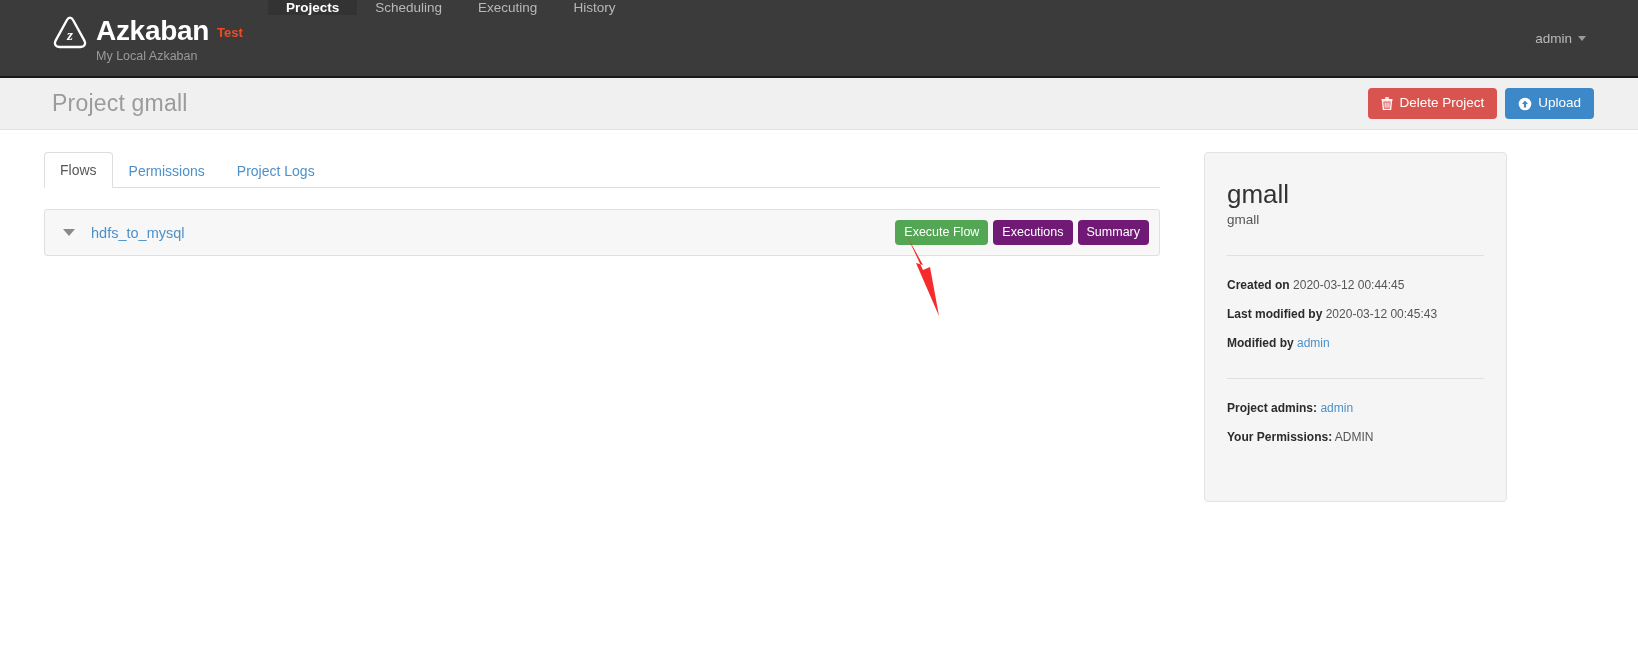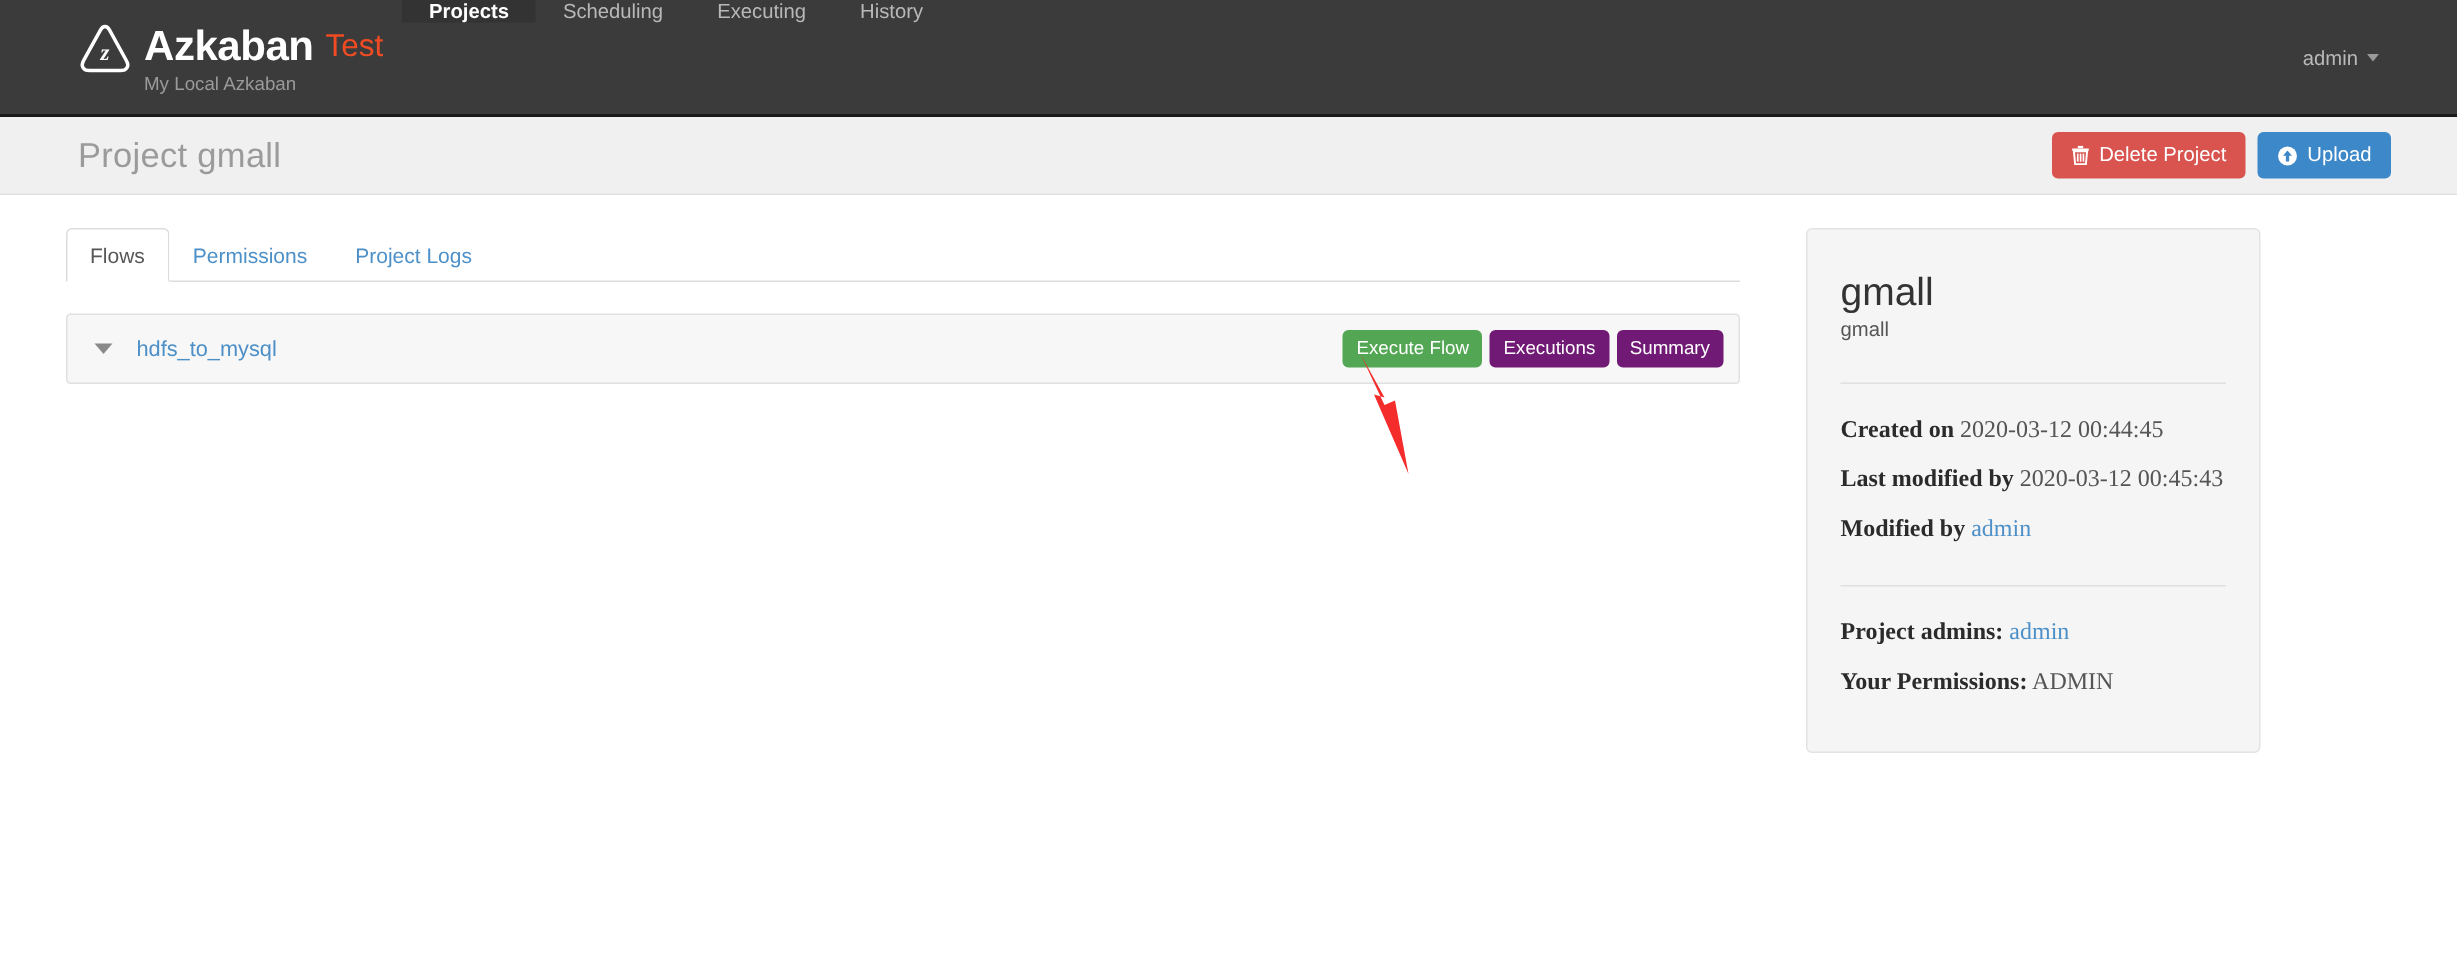--- a/index.html
+++ b/index.html
@@ -49,22 +49,22 @@
   .brand-line1 {
     white-space: nowrap;
   }
   .brand-name {
     font-size: 28px;
     font-weight: bold;
     color: #ffffff;
     letter-spacing: -0.3px;
   }
   .brand-env {
-    font-size: 21px;
-    font-weight: normal;
+    font-size: 13px;
+    font-weight: bold;
     color: #f04b22;
     margin-left: 8px;
     vertical-align: 3px;
   }
   .brand-sub {
     font-size: 12.5px;
     color: #9a9a9a;
     text-align: left;
     margin-top: 1px;
     white-space: nowrap;
@@ -173,20 +173,21 @@
   }
 
   
   .tabs {
     display: flex;
     list-style: none;
     margin: 0;
     padding: 0;
     border-bottom: 1px solid #dddddd;
     position: relative;
+    align-items: center;
   }
   .tab {
     display: block;
     padding: 9px 15px 9px 15px;
     font-size: 14px;
     color: #4d90c8;
     text-decoration: none;
     border: 1px solid transparent;
     border-bottom: none;
     margin-bottom: -1px;
@@ -270,24 +271,23 @@
     font-size: 13.5px;
     color: #555555;
     margin: 0;
   }
   .side-hr {
     border: none;
     border-top: 1px solid #e0e0e0;
     margin: 28px 0 22px 0;
   }
   .meta-row {
-    font-size: 16px;
+    font-size: 12px;
     margin-bottom: 15px;
     color: #4a4a4a;
-    font-family: Liberation Serif, serif;
   }
   .meta-row:last-child { margin-bottom: 0; }
   .meta-label {
     font-weight: bold;
     color: #2b2b2b;
   }
   .meta-value { color: #555555; }
   .meta-link { color: #4d90c8; text-decoration: none; }
 
   

